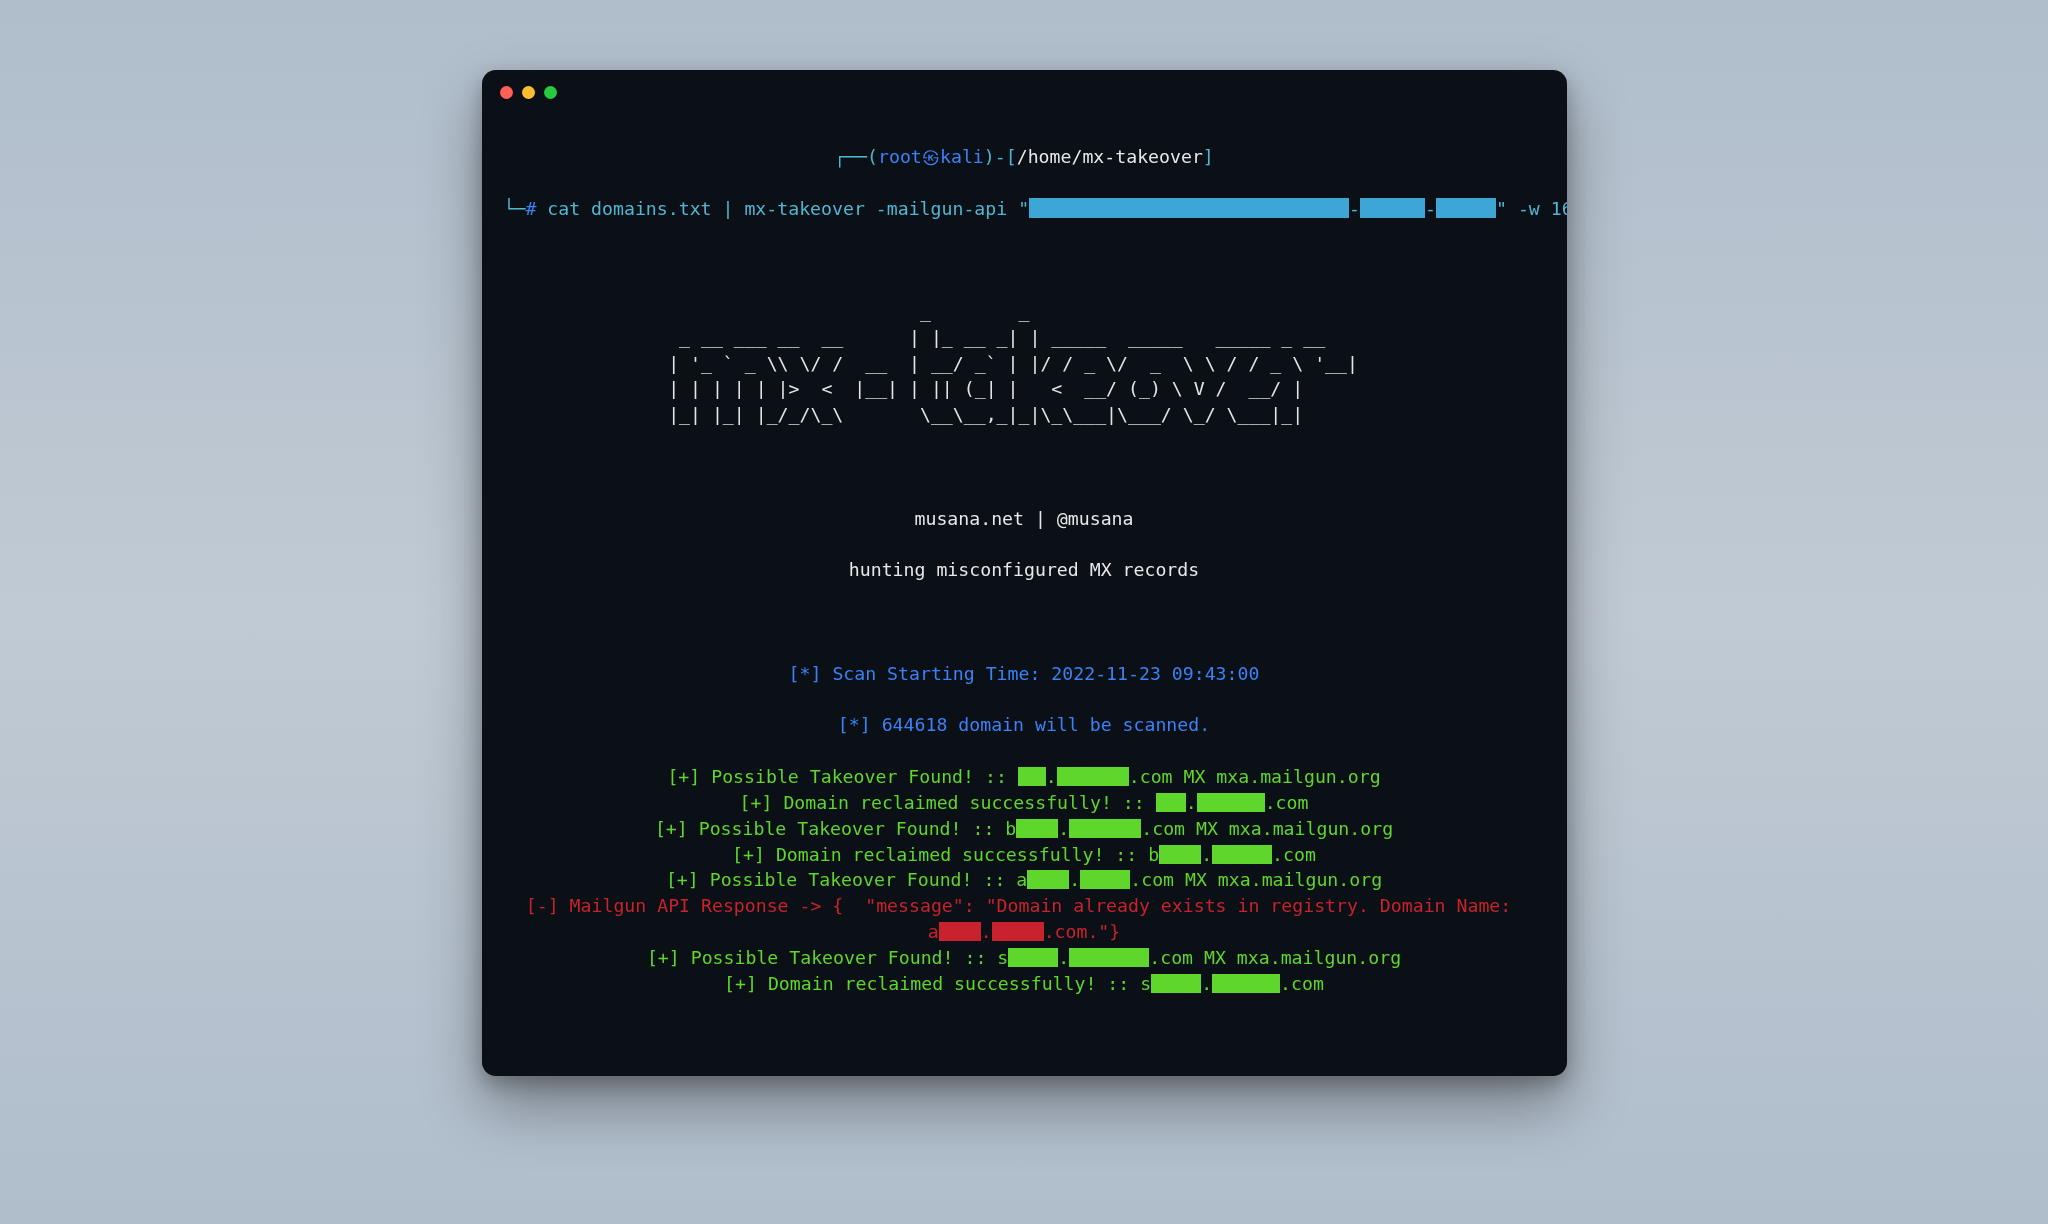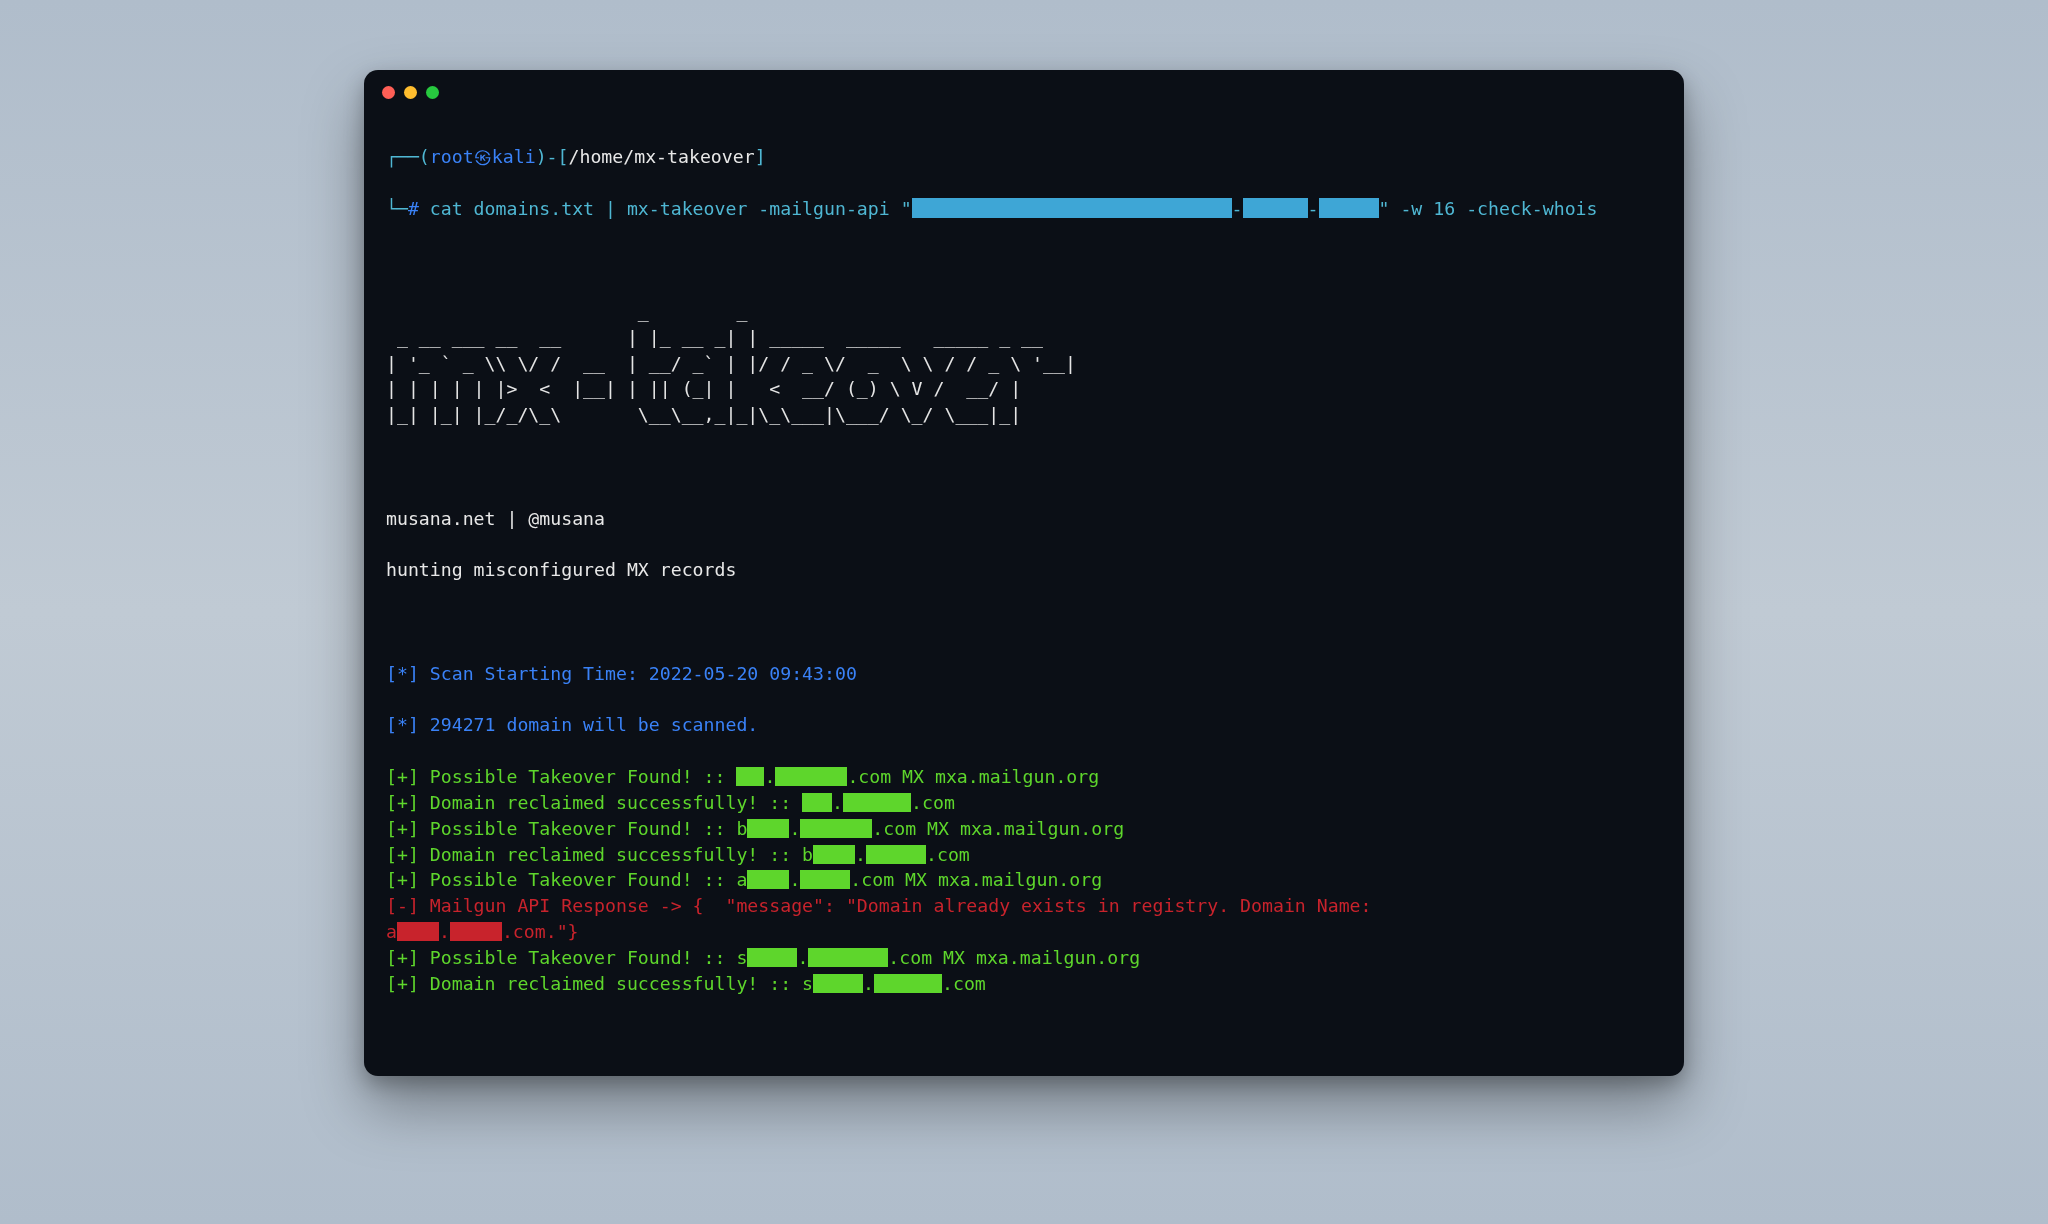--- a/index.html
+++ b/index.html
@@ -6,26 +6,27 @@
   html, body { width: 100%; height: 100%; }
   body {
     background: linear-gradient(180deg, #b0bdcb 0%, #c0cad4 50%, #b0bdcb 100%);
     display: flex;
     align-items: flex-start;
     justify-content: center;
     padding: 70px 0 0 0;
     font-family: ui-monospace, "SF Mono", Menlo, Consolas, monospace;
   }
   .window {
-    width: 1320px;
+    width: 1085px;
     background: #0b0f16;
     border-radius: 14px;
     box-shadow: 0 30px 60px rgba(0,0,0,0.35), 0 8px 20px rgba(0,0,0,0.25);
     padding-bottom: 28px;
     overflow: hidden;
+    text-align: center;
   }
   .titlebar {
     height: 44px;
     display: flex;
     align-items: center;
     padding: 0 18px;
     gap: 9px;
   }
   .dot {
     width: 13px; height: 13px; border-radius: 50%;
@@ -74,17 +75,17 @@
 <span class="row"> </span>
 <span class="row ascii">                       _        _                                
  _ __ ___ __  __      | |_ __ _| | _____  _____   _____ _ __     
 | '_ ` _ \\ \/ /  __  | __/ _` | |/ / _ \/  _  \ \ / / _ \ '__|  
 | | | | | |&gt;  &lt;  |__| | || (_| |   &lt;  __/ (_) \ V /  __/ |       
 |_| |_| |_/_/\_\       \__\__,_|_|\_\___|\___/ \_/ \___|_|       </span>
 <span class="row"> </span>
 <span class="row white">musana.net | @musana</span>
 <span class="row white">hunting misconfigured MX records</span>
 <span class="row"> </span>
-<span class="row"><span class="blue">[*] </span><span class="blue">Scan Starting Time: 2022-05-20 09:43:00</span></span>
-<span class="row"><span class="blue">[*] </span><span class="blue">294271 domain will be scanned.</span></span>
+<span class="row"><span class="blue">[*] </span><span class="blue">Scan Starting Time: 2022-11-23 09:43:00</span></span>
+<span class="row"><span class="blue">[*] </span><span class="blue">644618 domain will be scanned.</span></span>
 <div id="results"><span class="row"><span class="green">[+] </span><span class="green">Possible Takeover Found! :: </span><span class="redact green-bg" style="width: 28px;"></span><span class="green">.</span><span class="redact green-bg" style="width: 72px;"></span><span class="green">.com MX mxa.mailgun.org</span></span><span class="row"><span class="green">[+] </span><span class="green">Domain reclaimed successfully! :: </span><span class="redact green-bg" style="width: 30px;"></span><span class="green">.</span><span class="redact green-bg" style="width: 68px;"></span><span class="green">.com</span></span><span class="row"><span class="green">[+] </span><span class="green">Possible Takeover Found! :: </span><span class="green">b</span><span class="redact green-bg" style="width: 42px;"></span><span class="green">.</span><span class="redact green-bg" style="width: 72px;"></span><span class="green">.com MX mxa.mailgun.org</span></span><span class="row"><span class="green">[+] </span><span class="green">Domain reclaimed successfully! :: </span><span class="green">b</span><span class="redact green-bg" style="width: 42px;"></span><span class="green">.</span><span class="redact green-bg" style="width: 60px;"></span><span class="green">.com</span></span><span class="row"><span class="green">[+] </span><span class="green">Possible Takeover Found! :: </span><span class="green">a</span><span class="redact green-bg" style="width: 42px;"></span><span class="green">.</span><span class="redact green-bg" style="width: 50px;"></span><span class="green">.com MX mxa.mailgun.org</span></span><span class="row"><span class="red">[-] </span><span class="red">Mailgun API Response -&gt; {  "message": "Domain already exists in registry. Domain Name: </span></span><span class="row"><span class="red">a</span><span class="redact red-bg" style="width: 42px;"></span><span class="red">.</span><span class="redact red-bg" style="width: 52px;"></span><span class="red">.com."}</span></span><span class="row"><span class="green">[+] </span><span class="green">Possible Takeover Found! :: </span><span class="green">s</span><span class="redact green-bg" style="width: 50px;"></span><span class="green">.</span><span class="redact green-bg" style="width: 80px;"></span><span class="green">.com MX mxa.mailgun.org</span></span><span class="row"><span class="green">[+] </span><span class="green">Domain reclaimed successfully! :: </span><span class="green">s</span><span class="redact green-bg" style="width: 50px;"></span><span class="green">.</span><span class="redact green-bg" style="width: 68px;"></span><span class="green">.com</span></span></div>
   </div>
 </div>
 
 </body></html>

